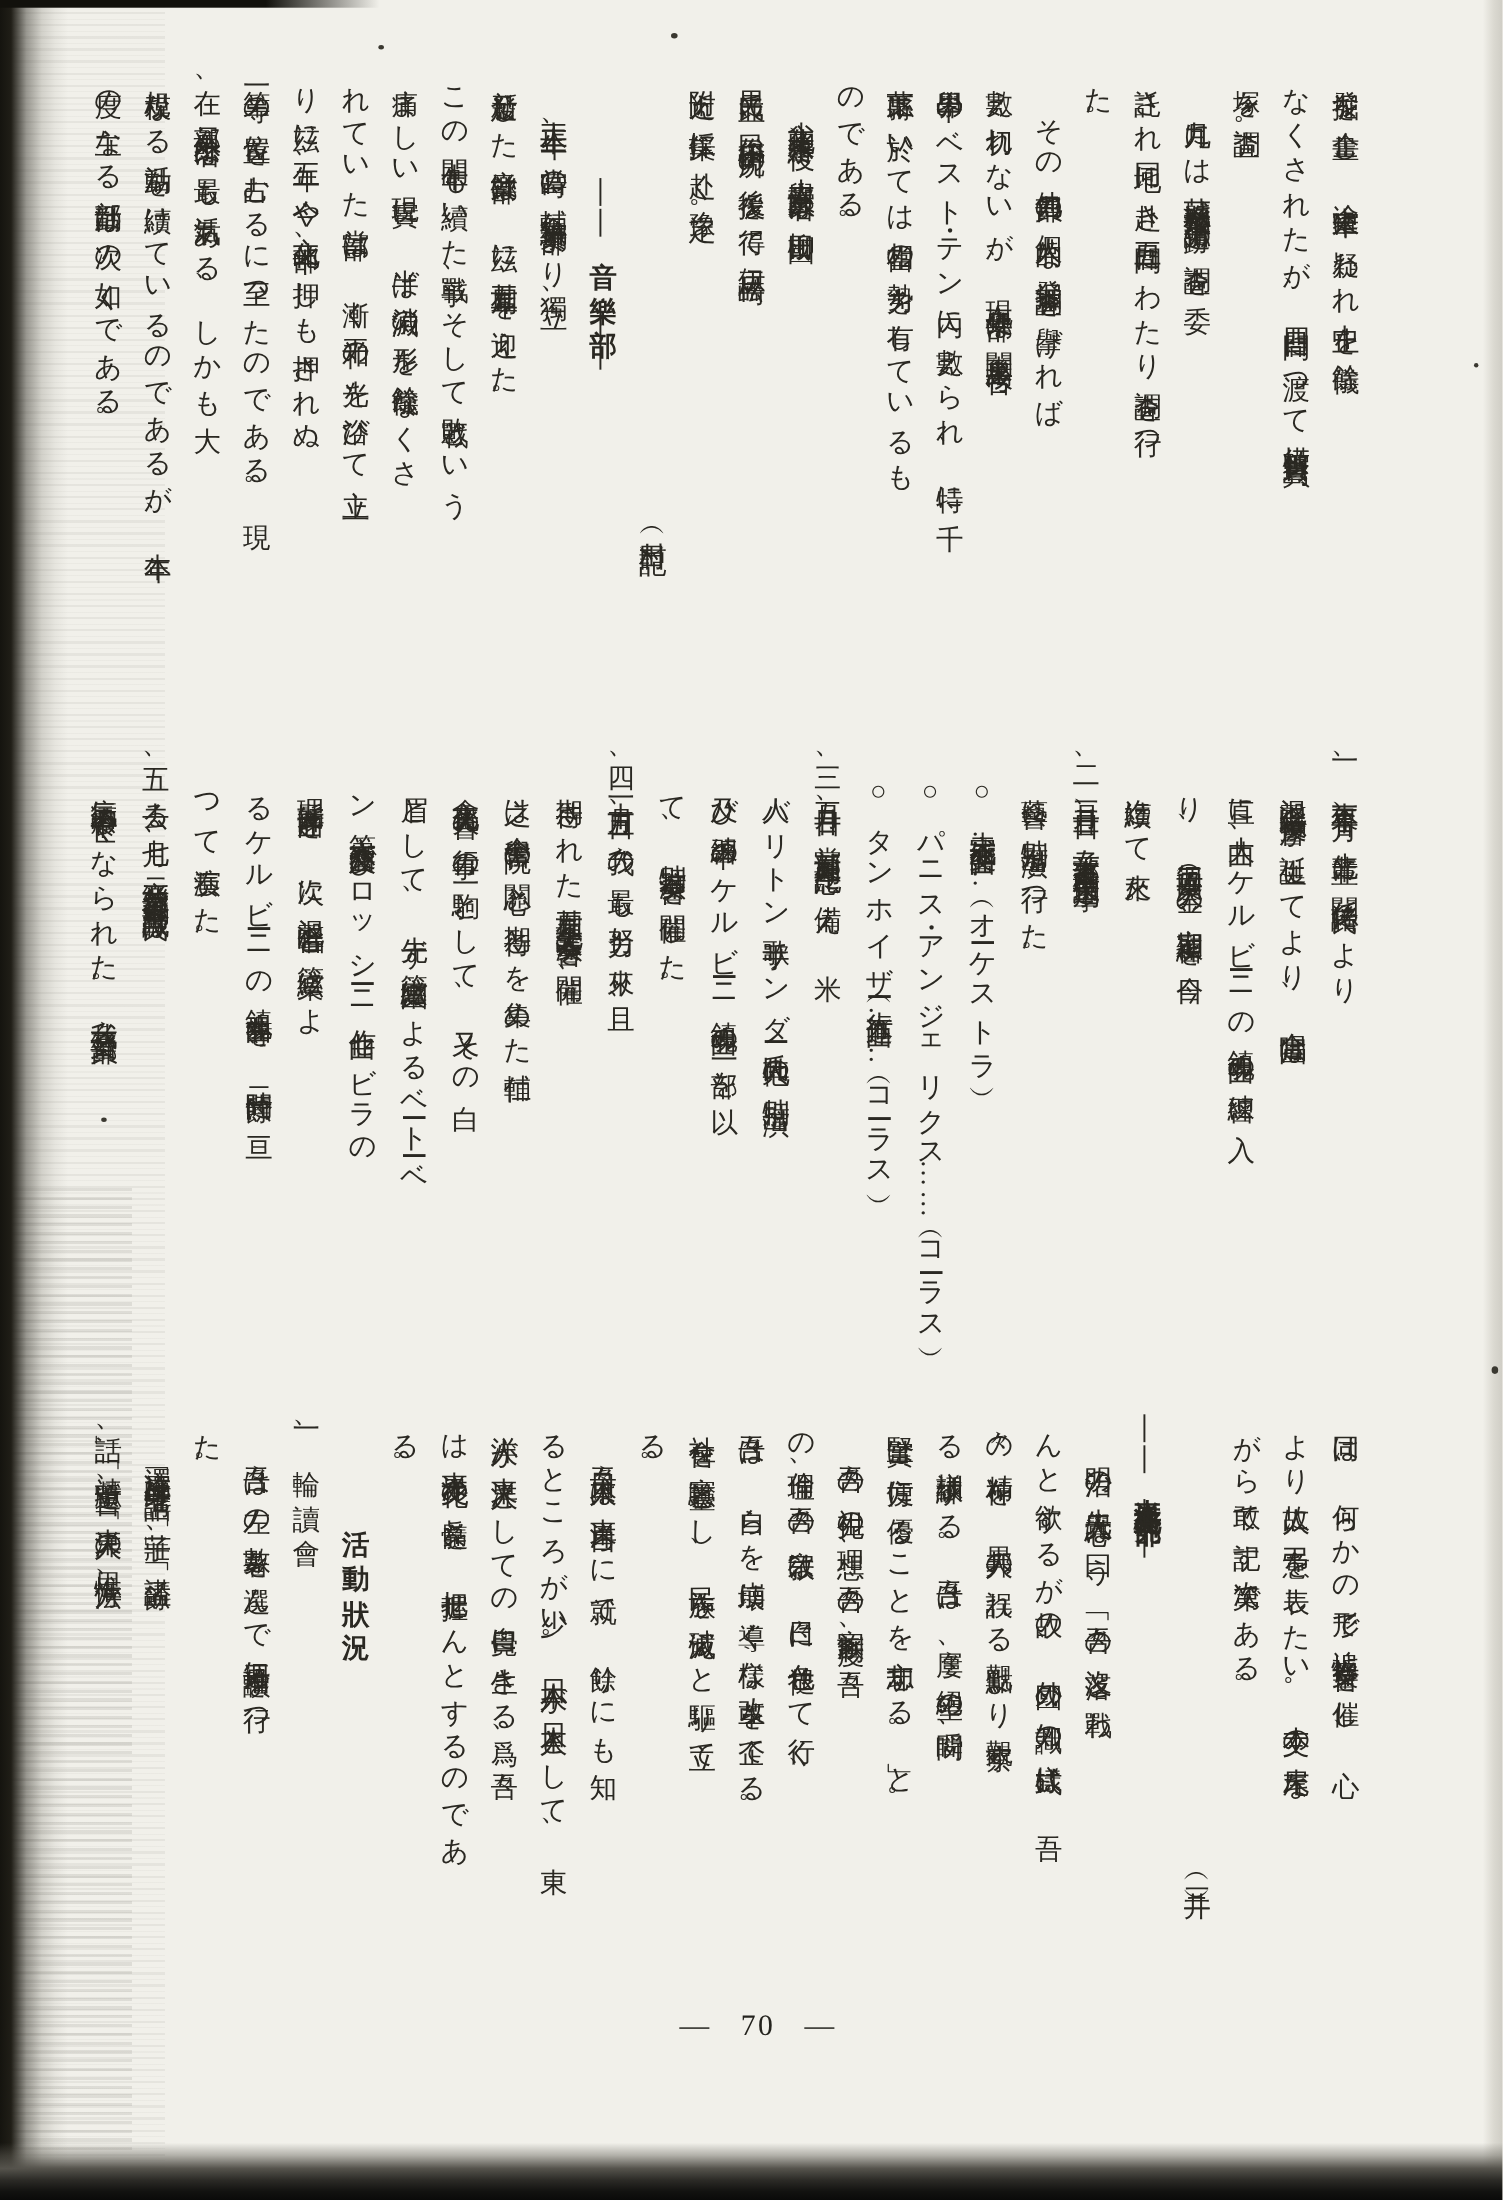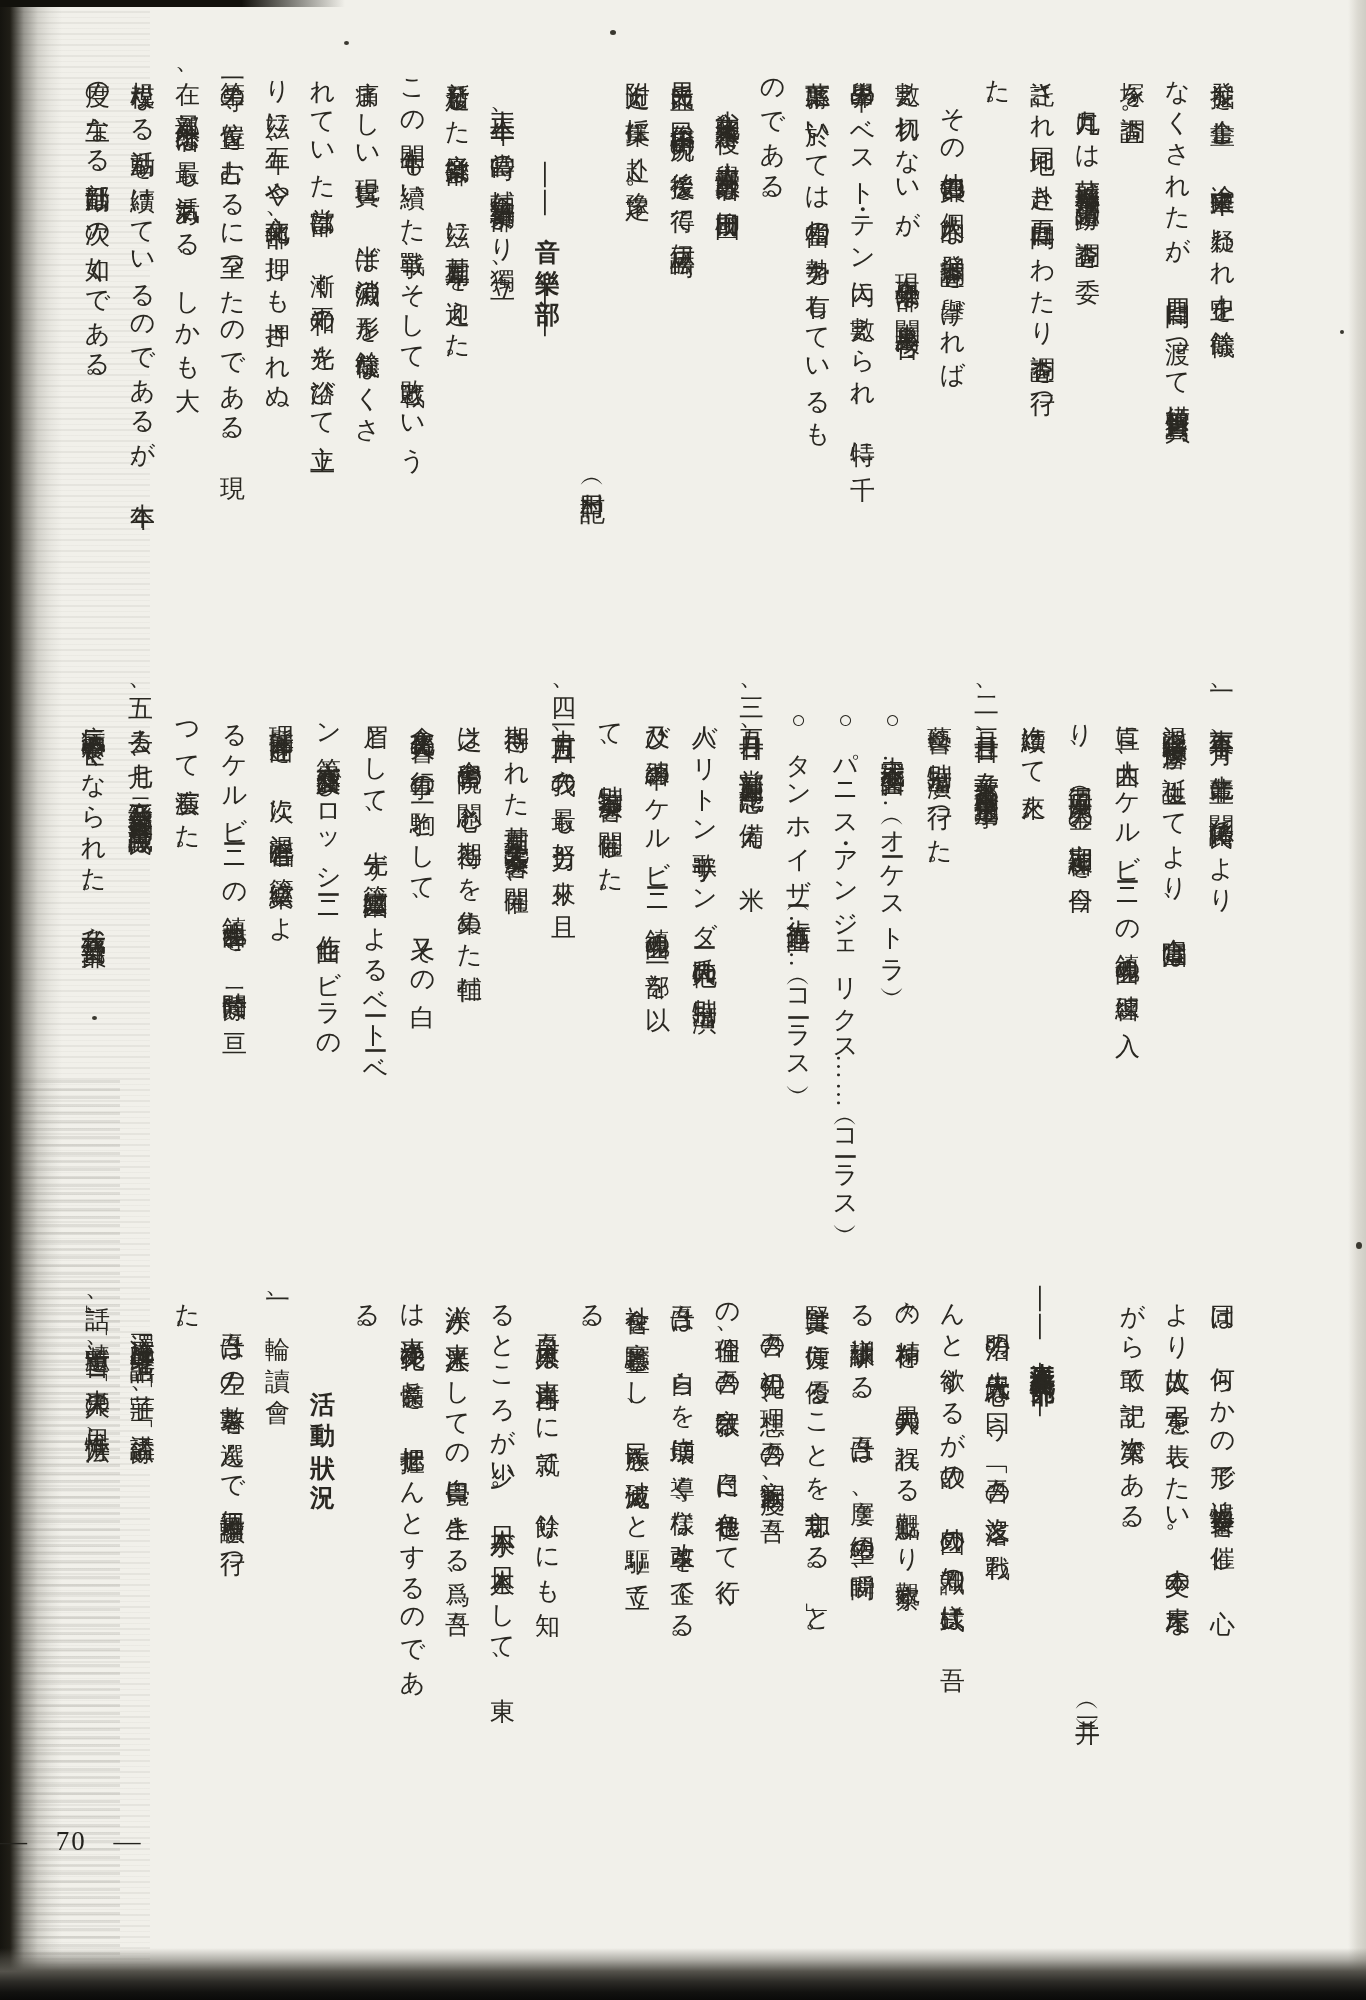--- a/index.html
+++ b/index.html
@@ -64,21 +64,21 @@
   #band-0{top:62px;left:75px;width:1170px;height:586px;}
   #band-1{top:678px;left:70px;width:1175px;height:588px;}
   #band-1 .col{width:47px;line-height:47px;}
   #band-2{top:1286px;left:75px;width:1170px;height:586px;}
   .v-header{font-weight:bold;}
   .v-header-top{font-weight:bold;}
   .v-subhead{font-weight:bold;}
   
   .footer{
     position:absolute;left:0;top:1826px;width:1366px;z-index:5;
-    text-align:left;font-size:27px;letter-spacing:2px;word-spacing:18px;color:#24231e;
+    text-align:center;font-size:27px;letter-spacing:2px;word-spacing:18px;color:#24231e;padding-left:12px;
   }
 </style>
 </head>
 <body>
 
 <div class="binding-shadow"></div>
 <div class="scan-streaks"></div>
 <div class="scan-streaks-lower"></div>
 <div class="top-edge-mark"></div>
 <div class="right-edge-strip"></div>

